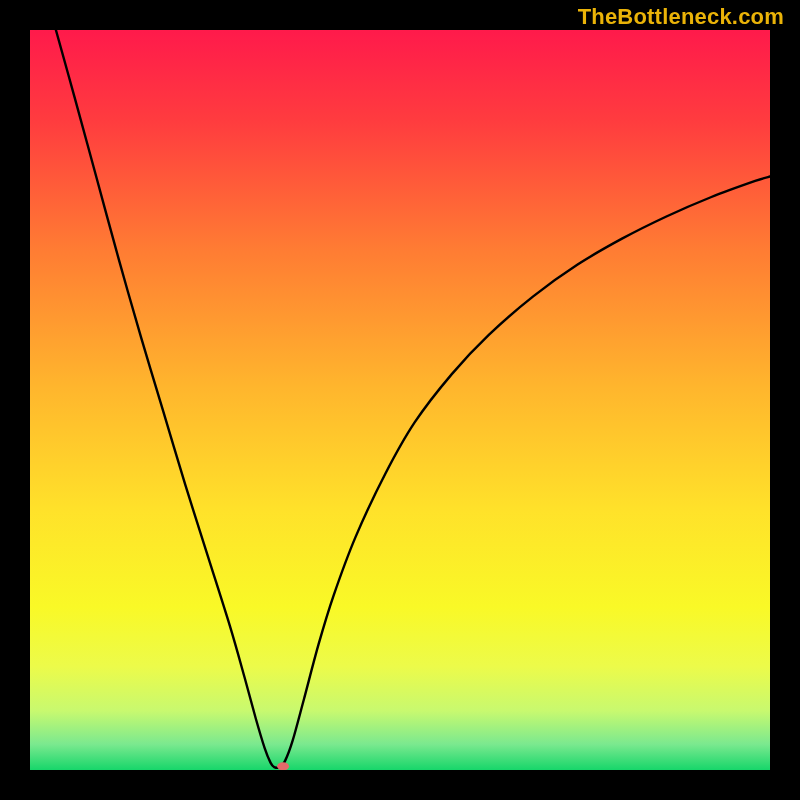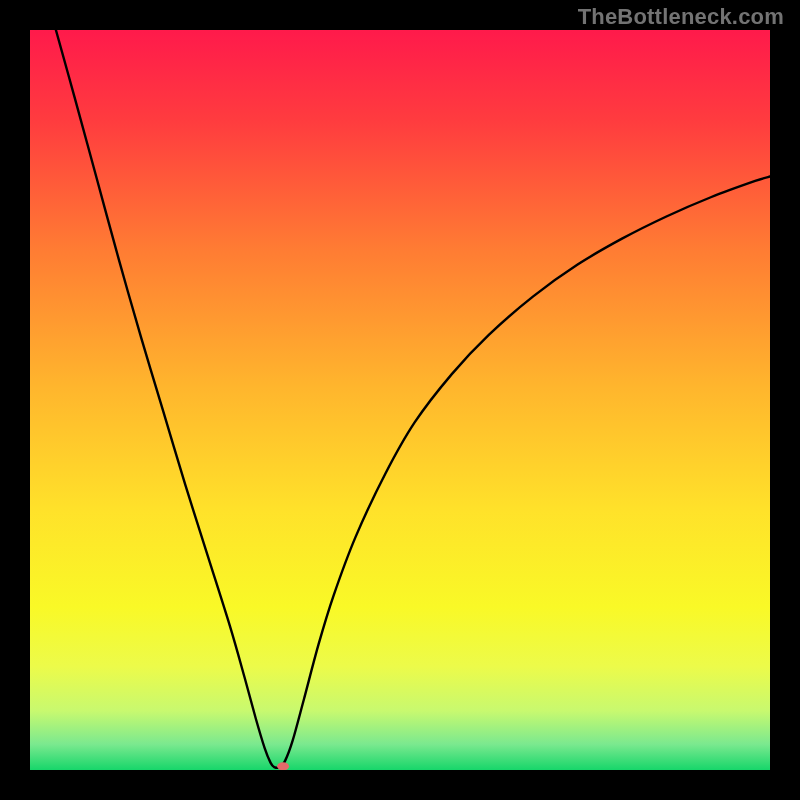--- a/index.html
+++ b/index.html
@@ -18,21 +18,21 @@
     height: 800px;
     background: #000;
   }
   .watermark {
     position: absolute;
     top: 4px;
     right: 16px;
     font-family: Arial, Helvetica, sans-serif;
     font-size: 22px;
     font-weight: 600;
-    color: #737373;
+    color: #eab308;
     letter-spacing: 0.2px;
     white-space: nowrap;
   }
   svg.plot {
     position: absolute;
     left: 30px;
     top: 30px;
   }
 </style>
 </head>

